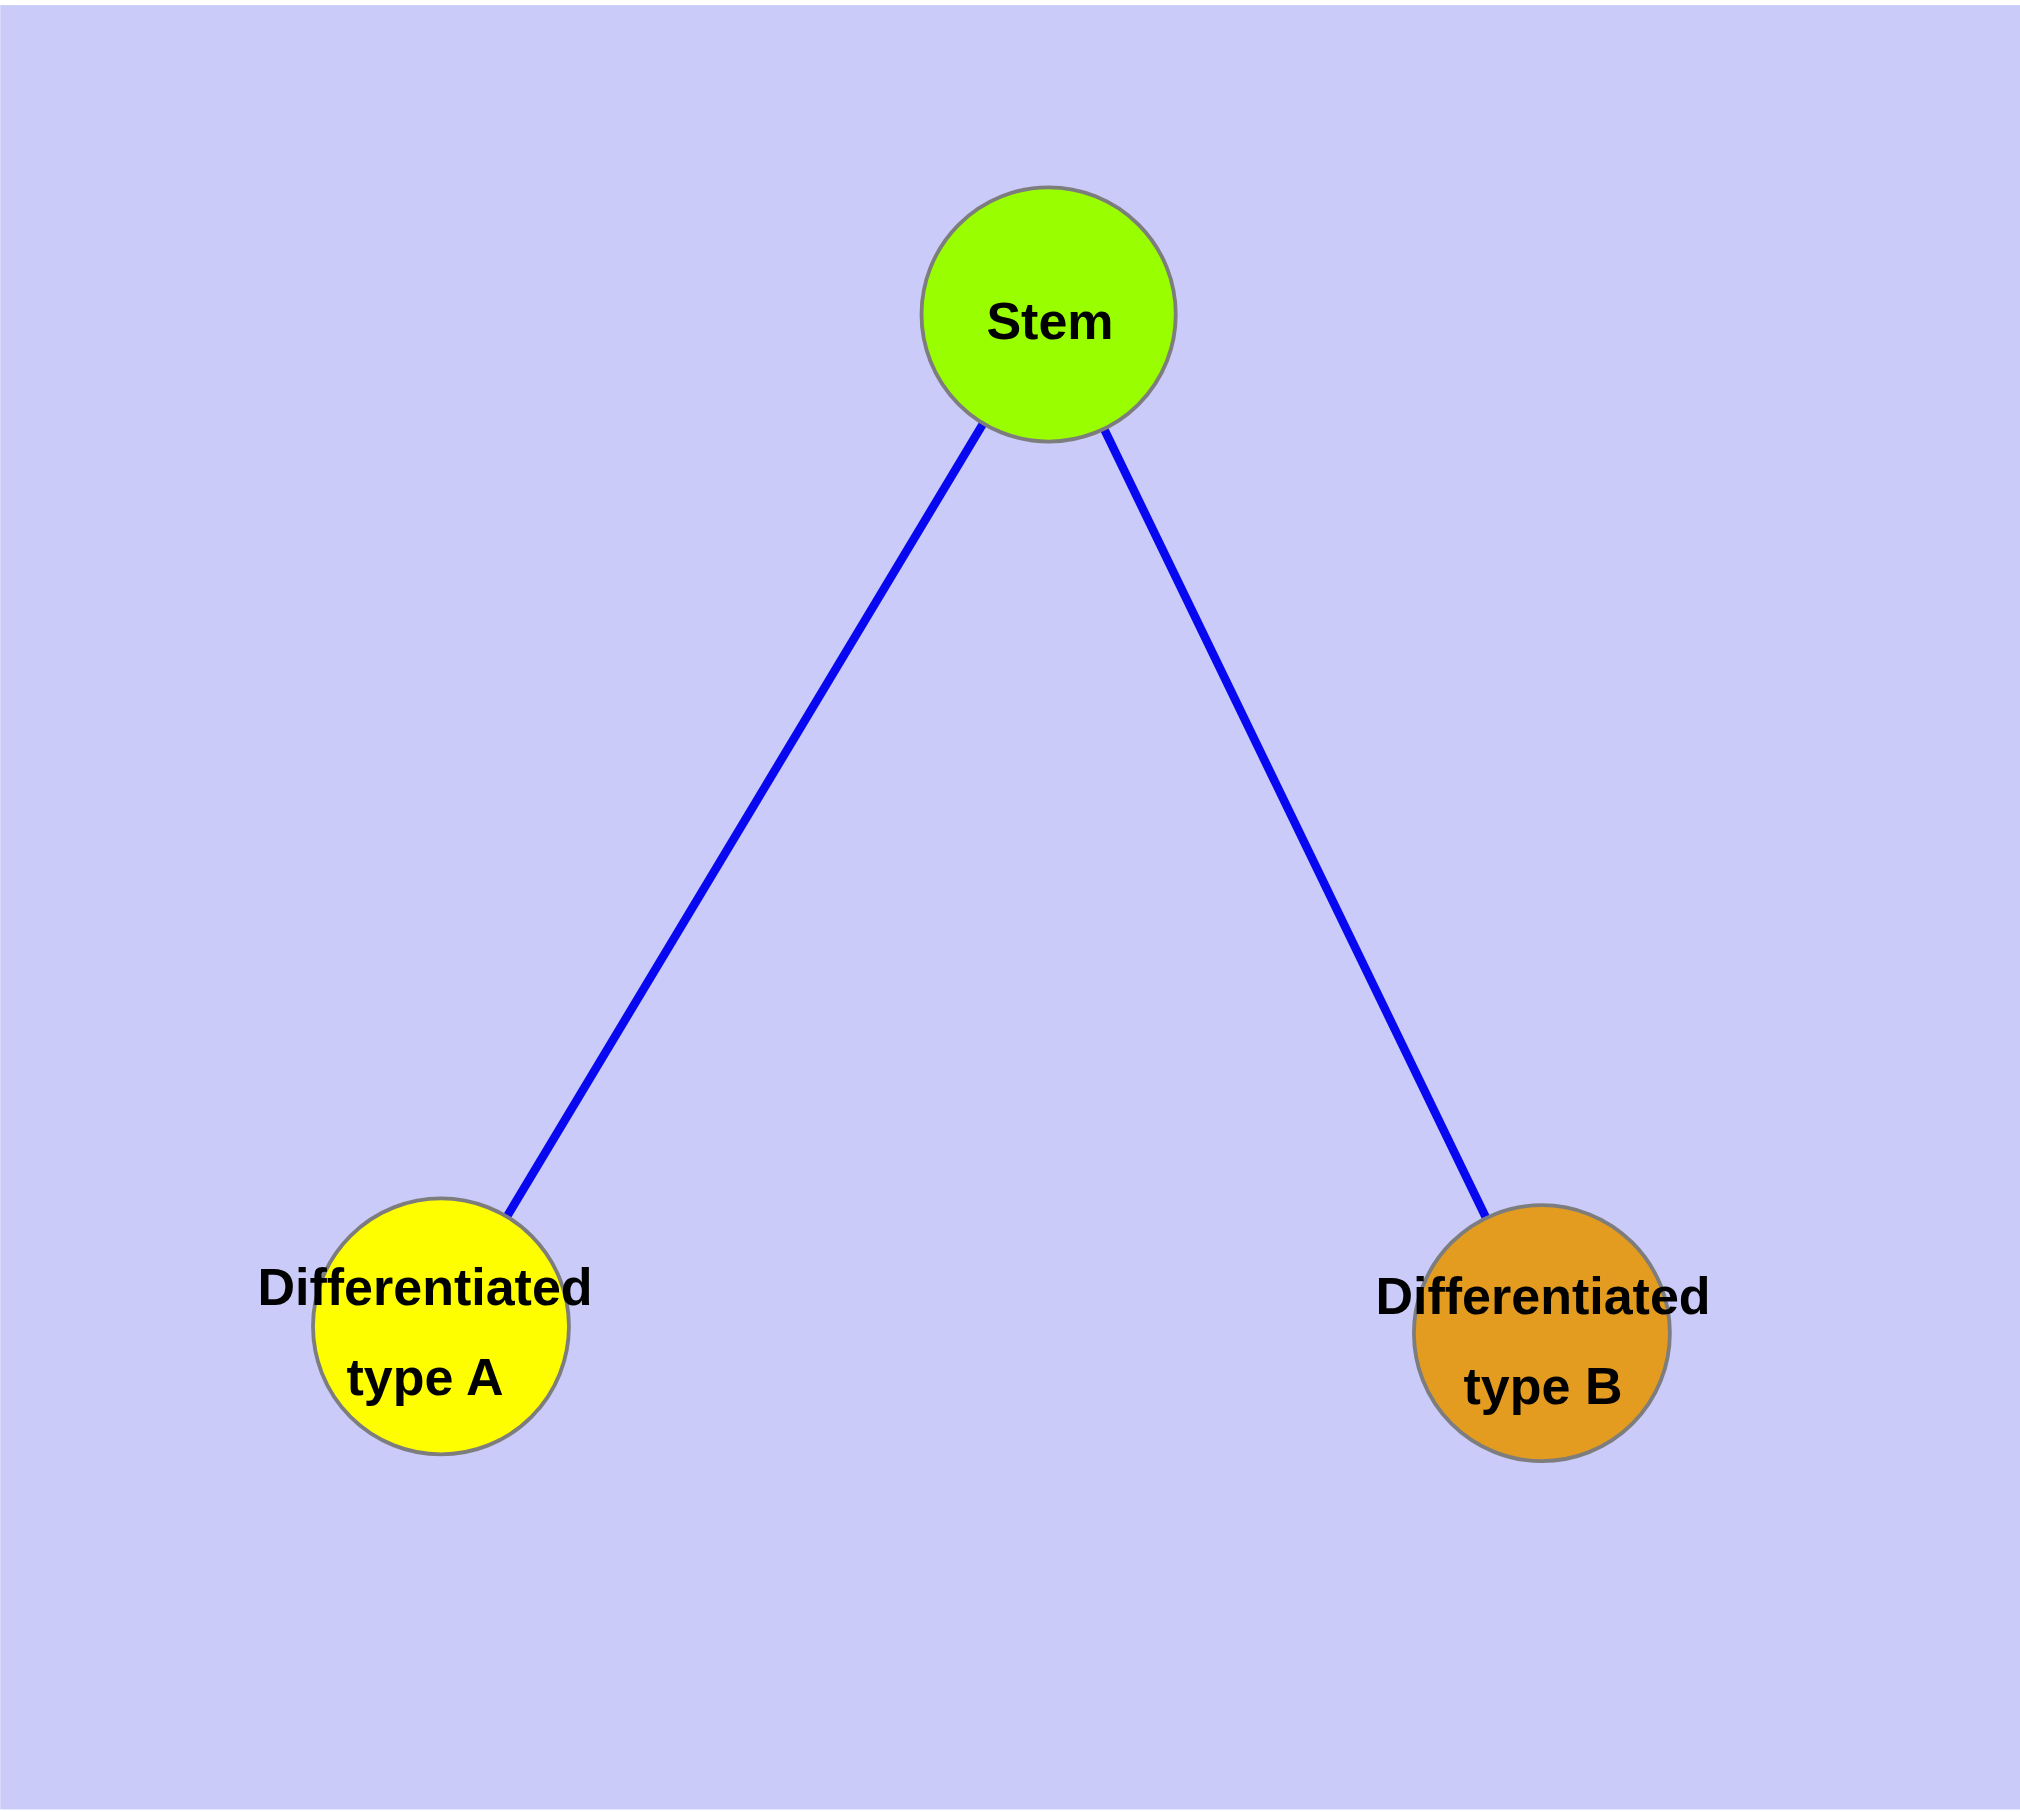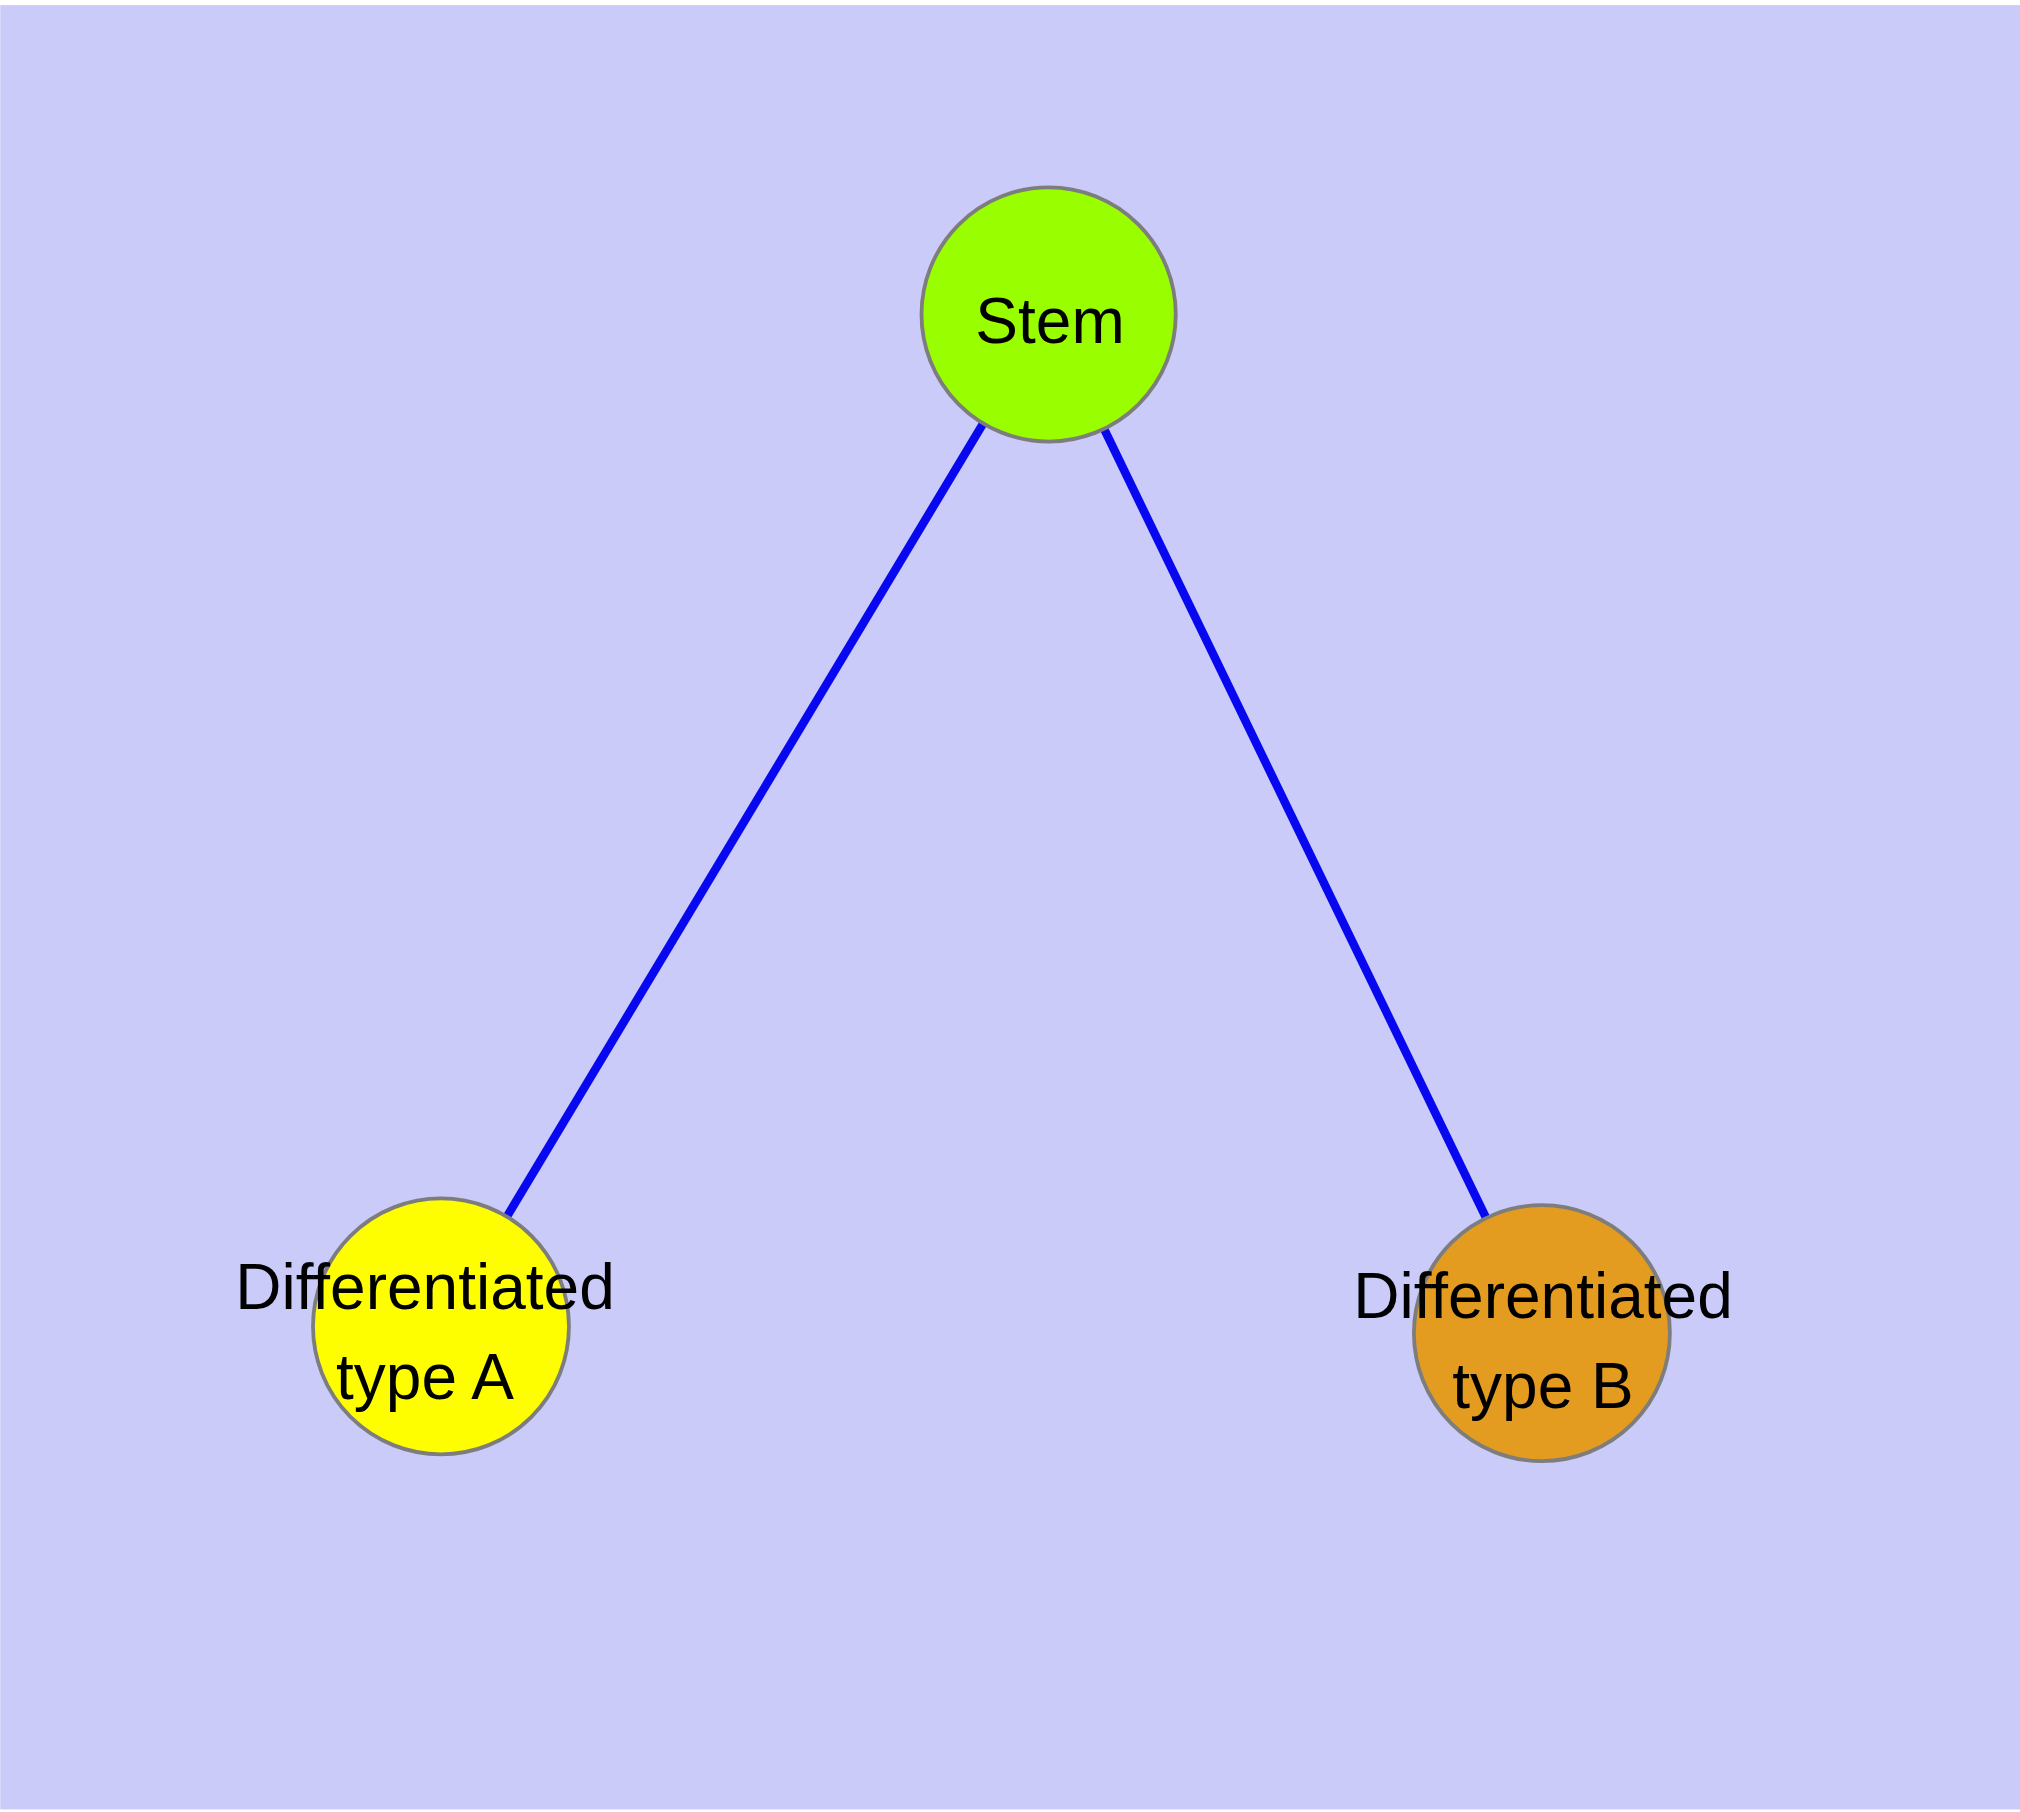--- a/index.html
+++ b/index.html
@@ -22,22 +22,22 @@
     top: 0;
     width: 2021px;
     height: 1812px;
     display: block;
   }
   .node-label {
     position: absolute;
     transform: translate(-50%, -50%);
     white-space: pre-line;
     text-align: center;
-    font-weight: normal;
-    font-size: 64px;
+    font-weight: bold;
+    font-size: 52px;
     line-height: 90px;
     color: #000000;
     letter-spacing: 0;
     pointer-events: none;
   }
   .label-stem   { left: 1050px; top: 321px; }
   .label-type-a { left: 425px;  top: 1332px; }
   .label-type-b { left: 1543px; top: 1341px; }
 </style>
 </head>

